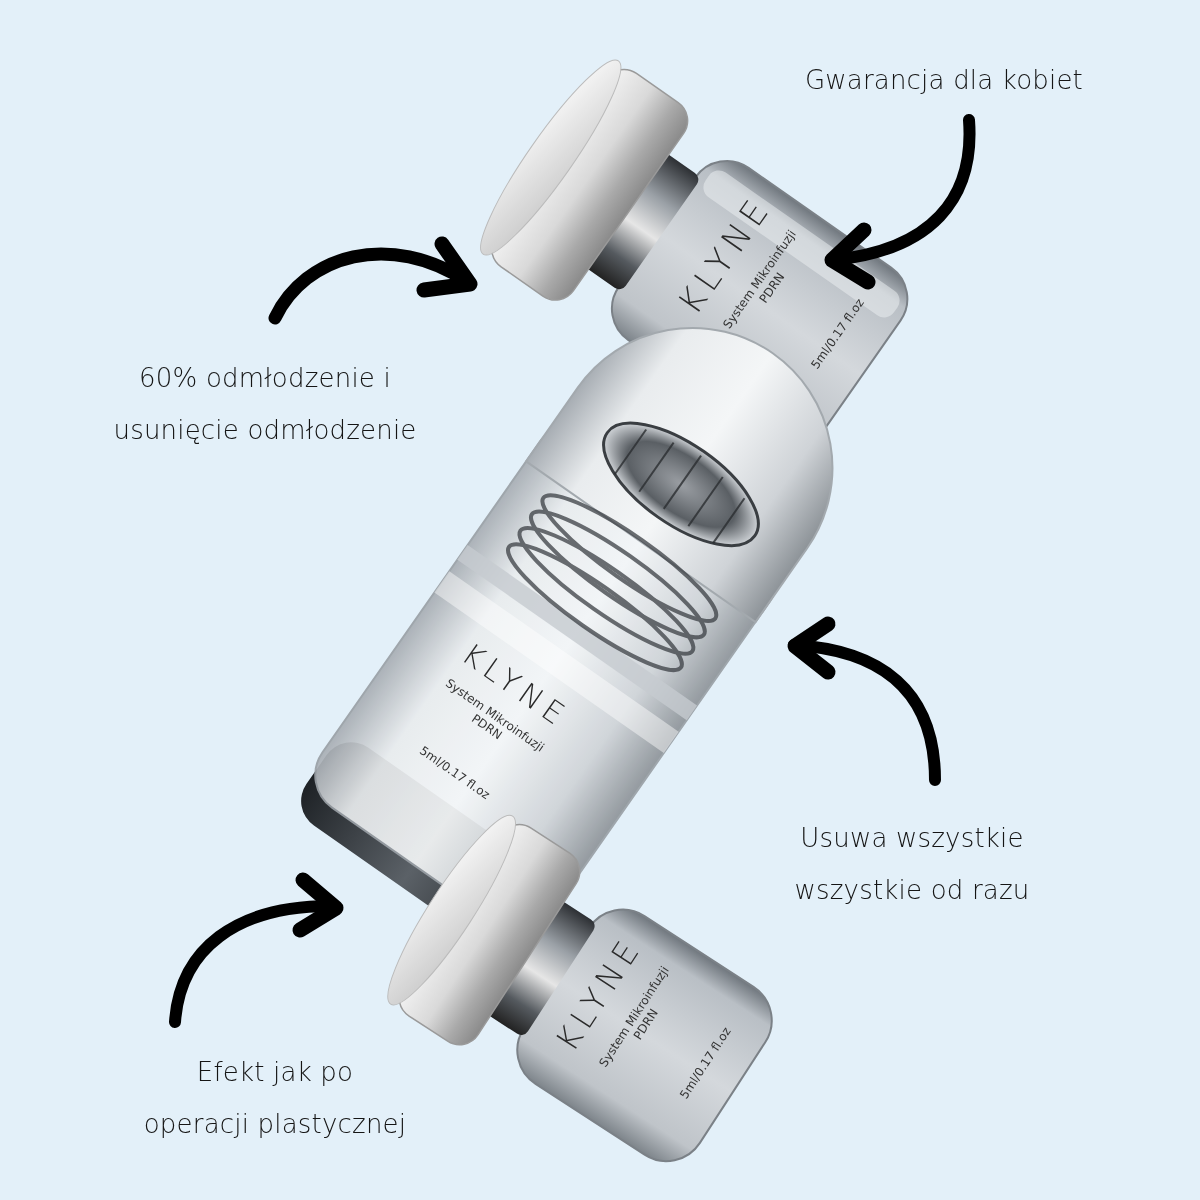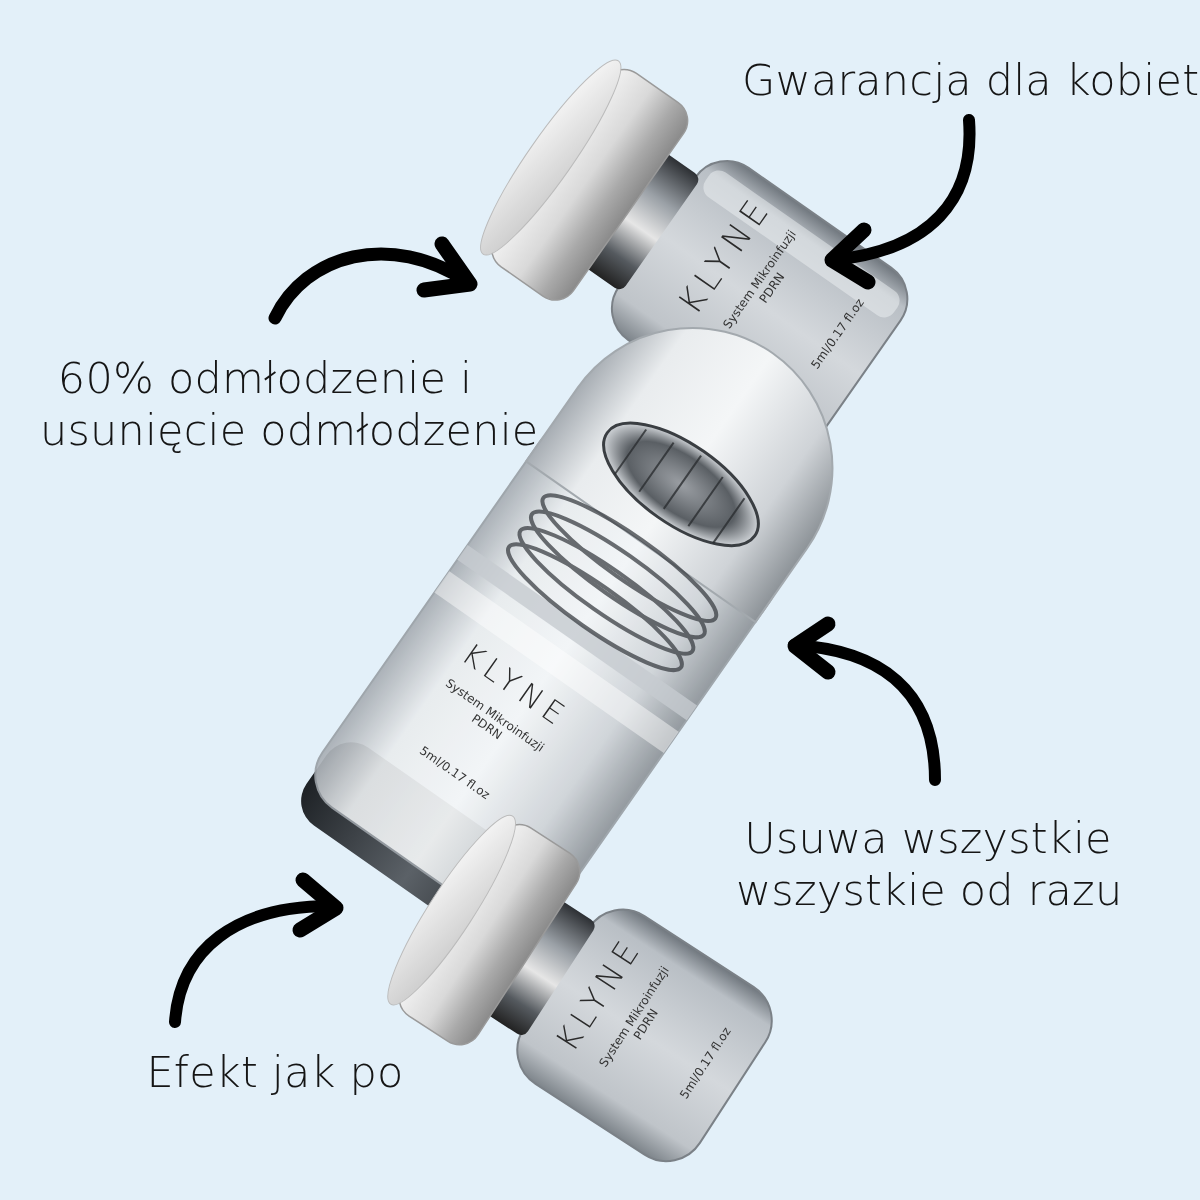--- a/index.html
+++ b/index.html
@@ -1,22 +1,22 @@
 <!DOCTYPE html>
 <html><head>
 <meta charset="utf-8">
 <style>
   html, body { margin:0; padding:0; }
   body { width:1200px; height:1200px; overflow:hidden; background:#e3f0f9; position:relative; font-family:"DejaVu Sans", sans-serif; }
   .canvas { position:absolute; left:0; top:0; width:1200px; height:1200px; background:#e3f0f9; }
-  .caption { position:absolute; color:#151515; font-family:"DejaVu Sans", sans-serif; font-weight:300; font-size:43px; line-height:52px; text-align:center; white-space:nowrap; letter-spacing:0.2px; }
+  .caption { position:absolute; color:#151515; font-family:"DejaVu Sans", sans-serif; font-weight:300; font-size:26px; line-height:52px; text-align:center; white-space:nowrap; letter-spacing:0.2px; }
   .caption span { display:block; }
   #cap-top-right { left:742px; top:54px; width:404px; }
   #cap-left { left:40px; top:352px; width:450px; }
-  #cap-right { left:736px; top:812px; width:384px; }
+  #cap-right { left:720px; top:812px; width:384px; }
   #cap-bottom-left { left:85px; top:1046px; width:380px; }
   svg.art { position:absolute; left:0; top:0; }
   .vial-label-brand { font-family:"DejaVu Sans", sans-serif; font-weight:300; letter-spacing:6px; fill:#2a2a2a; }
   .vial-label-small { font-family:"DejaVu Sans", sans-serif; fill:#333; }
 </style>
 </head>
 <body>
 
 <div class="canvas">
 
@@ -156,15 +156,16 @@
     <span>usunięcie odmłodzenie</span>
   </div>
 
   <div class="caption" id="cap-right">
     <span>Usuwa wszystkie</span>
     <span>wszystkie od razu</span>
   </div>
 
   <div class="caption" id="cap-bottom-left">
     <span>Efekt jak po</span>
+    <span>operacji plastycznej</span>
   </div>
 
 </div>
 
 </body></html>

